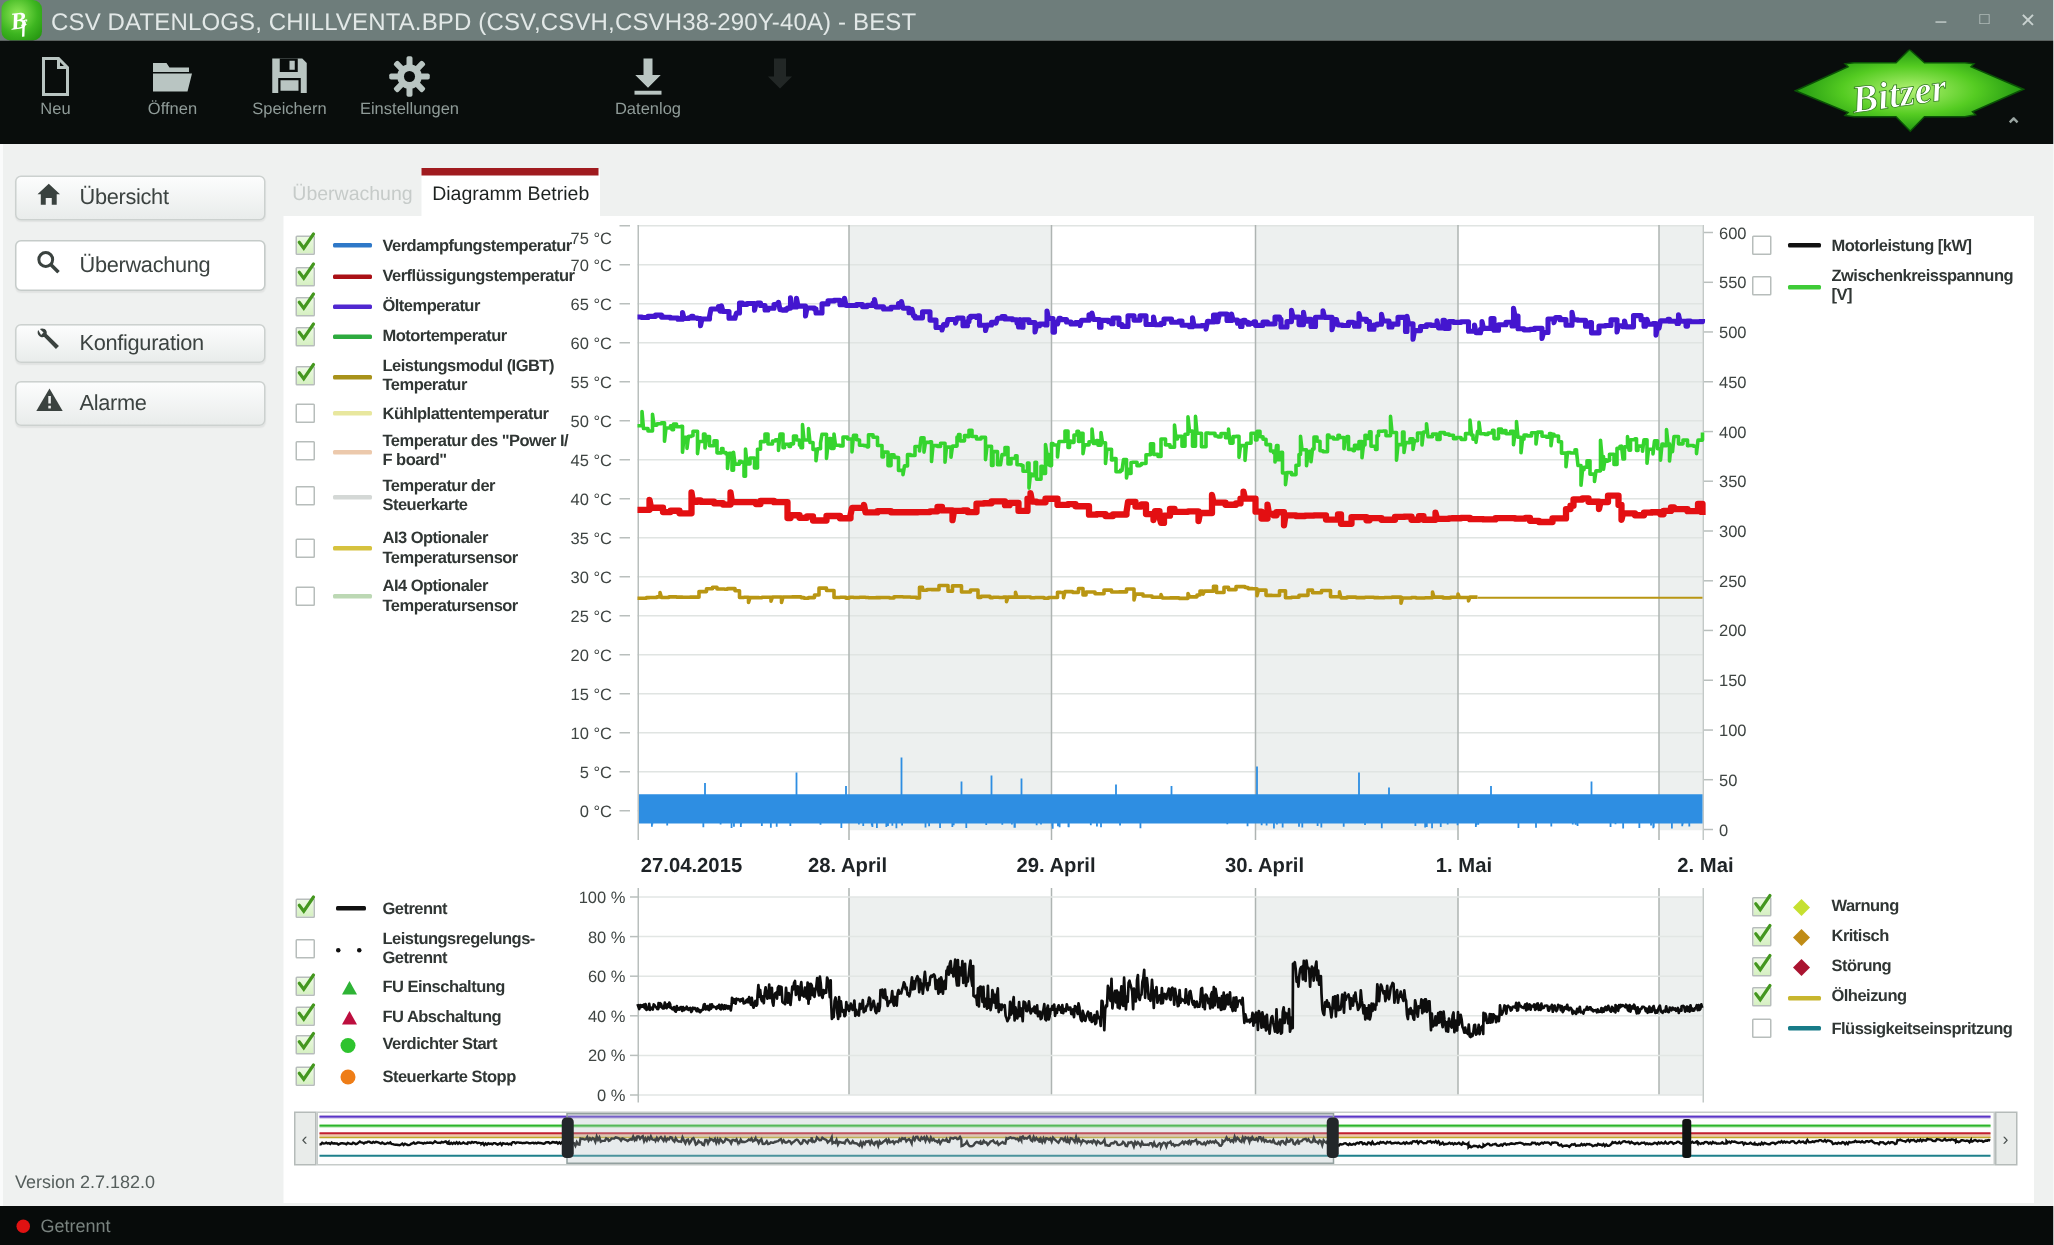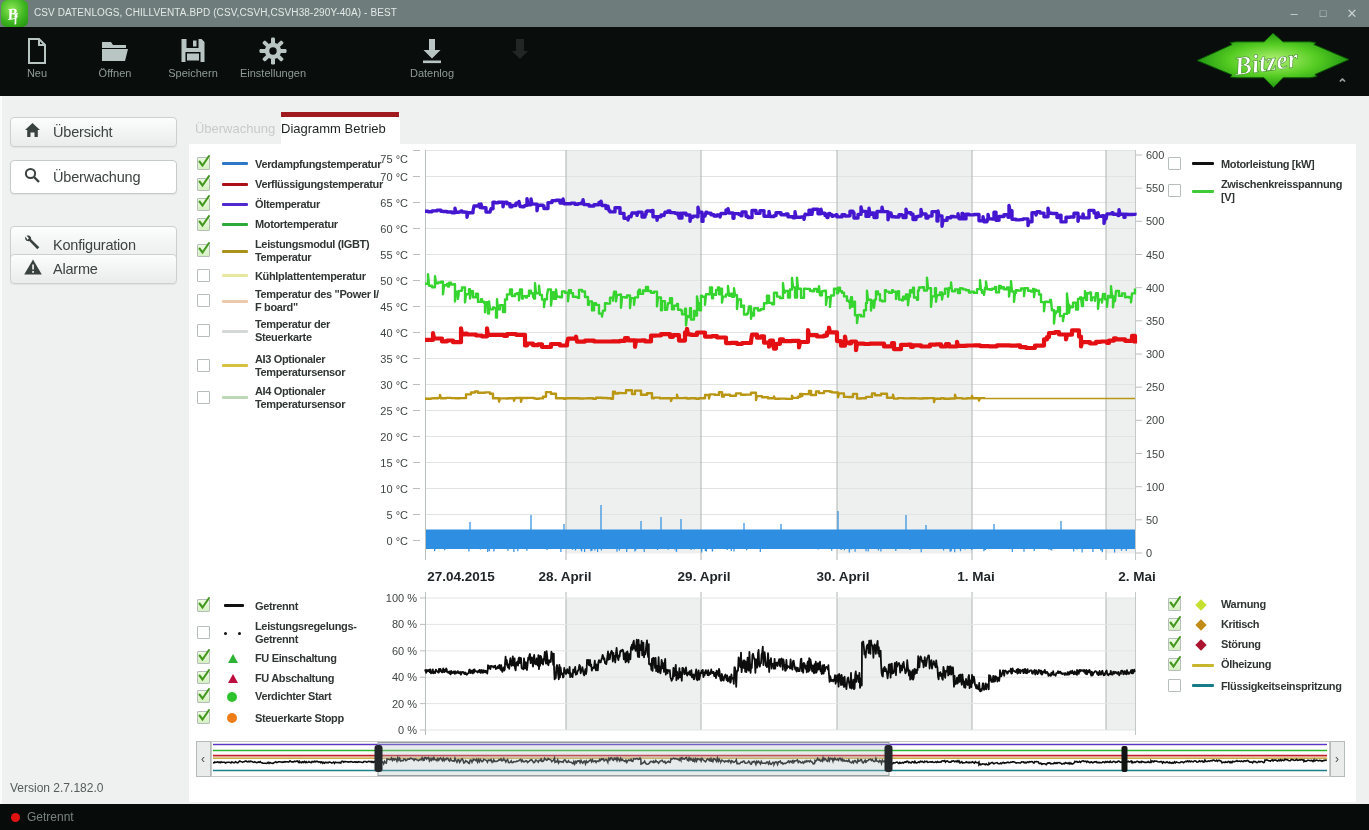--- a/index.html
+++ b/index.html
@@ -1,32 +1,32 @@
 <!DOCTYPE html>
 <html><head><meta charset="utf-8">
 <style>
 *{margin:0;padding:0;box-sizing:border-box}
 body{width:1369px;height:830px;overflow:hidden;font-family:"Liberation Sans",sans-serif;background:#eff1f0}
 #app{position:relative;width:1369px;height:830px}
 .abs{position:absolute}
 #titlebar{left:0;top:0;width:1369px;height:27px;background:#6e7d7b}
 #ticon{left:1px;top:0;width:27px;height:27px;border-radius:6px;background:radial-gradient(circle at 40% 35%,#8fe857,#3db520 55%,#1e8c0c);}
-#ttext{left:34px;top:7px;font-size:10px;color:#e2e8e7;letter-spacing:.1px}
+#ttext{left:34px;top:7px;font-size:16px;color:#e2e8e7;letter-spacing:.1px}
 .wbtn{top:7px;width:14px;height:13px;color:#c9d2d0;font-size:13px;line-height:13px;text-align:center}
 #toolbar{left:0;top:27px;width:1369px;height:69px;background:#090d0c}
 .titem{top:27px;width:80px;height:69px;text-align:center}
 .titem .lbl{position:absolute;left:0;right:0;top:40px;font-size:11px;color:#8f9b98}
 .titem svg{position:absolute;left:50%;top:10px;transform:translateX(-50%)}
 #sidebar-btns .sbtn{position:absolute;left:10px;width:167px;height:30px;border:1px solid #ccd1cf;border-radius:4px;background:linear-gradient(#fcfdfd,#e9eceb);box-shadow:0 1px 1px rgba(0,0,0,.06)}
 #sidebar-btns .sel{background:#fff;height:34px;border-color:#c5cbc9}
 .sbtn .ic{position:absolute;left:13px;top:50%;transform:translateY(-50%)}
 .sbtn .tx{position:absolute;left:42px;top:50%;transform:translateY(-50%);font-size:14.5px;color:#3c4341;letter-spacing:-.2px}
 #panel{left:189px;top:144px;width:1167px;height:658px;background:#fff}
 #tab1{left:189px;top:113px;width:92px;height:31px;color:#c6cbc9;font-size:13px;text-align:center;line-height:31px}
-#tab2{left:281px;top:113px;width:119px;height:31px;background:#fff;color:#1d2220;font-size:13px;line-height:31px}
+#tab2{left:281px;top:113px;width:119px;height:31px;background:#fff;color:#1d2220;font-size:13px;text-align:center;line-height:31px}
 #tabred{left:281px;top:112px;width:118px;height:5px;background:#a01b1f}
 .cb{position:absolute;width:13px;height:13px;border:1px solid #b7bdbb;background:#fff;border-radius:1px}
 .cb.on{background:linear-gradient(#ecfae2,#d6f0c2)}
 .cb.on:after{content:"";position:absolute;left:1px;top:-3px;width:14px;height:14px;background:transparent}
 .ck{position:absolute}
 .sw{position:absolute;height:3px;border-radius:1px}
 .ltx{position:absolute;font-size:11px;font-weight:700;color:#303634;line-height:13px;letter-spacing:-.35px;white-space:pre}
 #version{left:10px;top:781px;font-size:12px;color:#555e5c}
 #statusbar{left:0;top:804px;width:1369px;height:26px;background:#070b0a}
 #sdot{left:11px;top:813px;width:9px;height:9px;border-radius:50%;background:#e01212}
@@ -117,21 +117,21 @@
           </svg></span>
         <span class="tx">Übersicht</span>
       </div>
 <div class="sbtn sel" style="top:160px;height:34px">
         <span class="ic"><svg width="16" height="16" viewBox="0 0 16 16">
             <circle cx="6.5" cy="6.5" r="4.6" fill="none" stroke="#3a423f" stroke-width="2"></circle>
             <path d="M10 10l5 5" stroke="#3a423f" stroke-width="2.4"></path>
           </svg></span>
         <span class="tx">Überwachung</span>
       </div>
-<div class="sbtn" style="top:226px;height:38px">
+<div class="sbtn" style="top:216px;height:26px">
         <span class="ic"><svg width="16" height="16" viewBox="0 0 16 16">
             <path d="M1.5 1.5c-1 2 0 4 1.8 4.6 1 .3 2 .1 2-.1l8 8.2 2-2-8.2-8c.3-1-.1-2.6-1.3-3.3C4.7.3 3.4.3 2.6.8L5 3.2 3.4 4.8z" fill="#3a423f"></path>
           </svg></span>
         <span class="tx">Konfiguration</span>
       </div>
 <div class="sbtn" style="top:254px;height:30px">
         <span class="ic"><svg width="18" height="16" viewBox="0 0 18 16">
             <path d="M9 .5L17.8 15.5H.2z" fill="#3a423f"></path>
             <rect x="8.2" y="5.5" width="1.7" height="5" fill="#eff1f0"></rect>
             <rect x="8.2" y="12" width="1.7" height="1.8" fill="#eff1f0"></rect>

